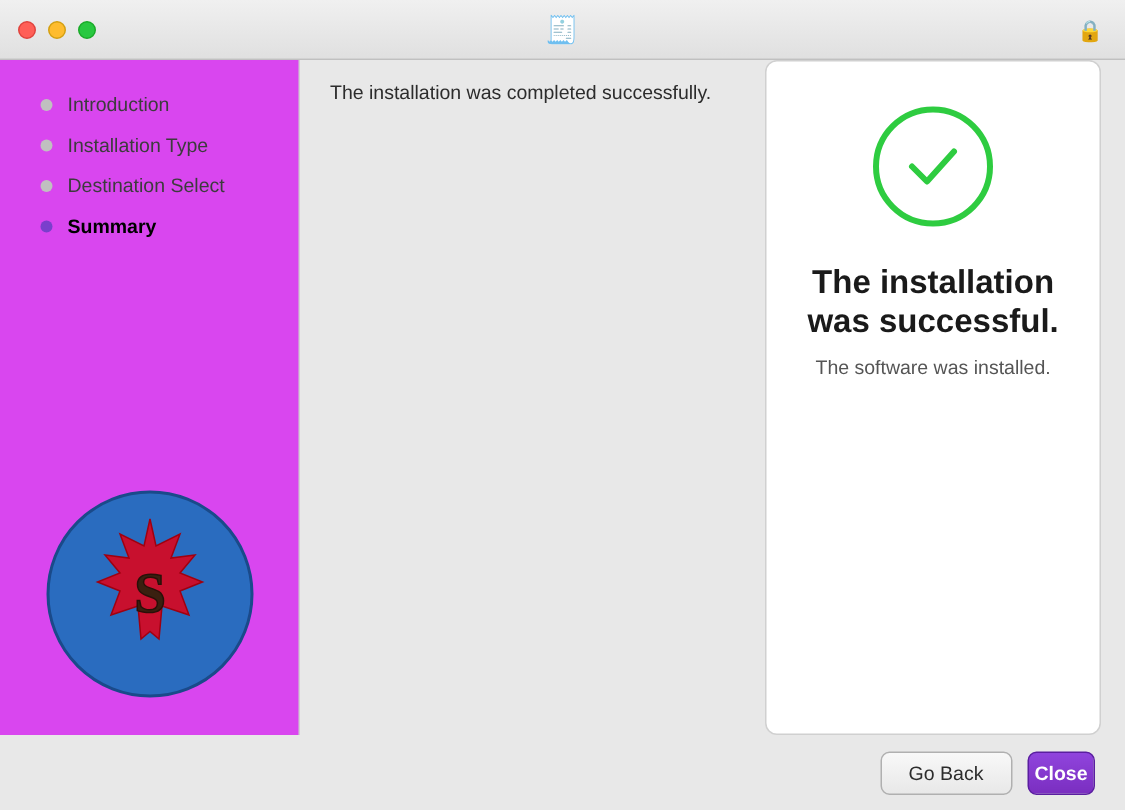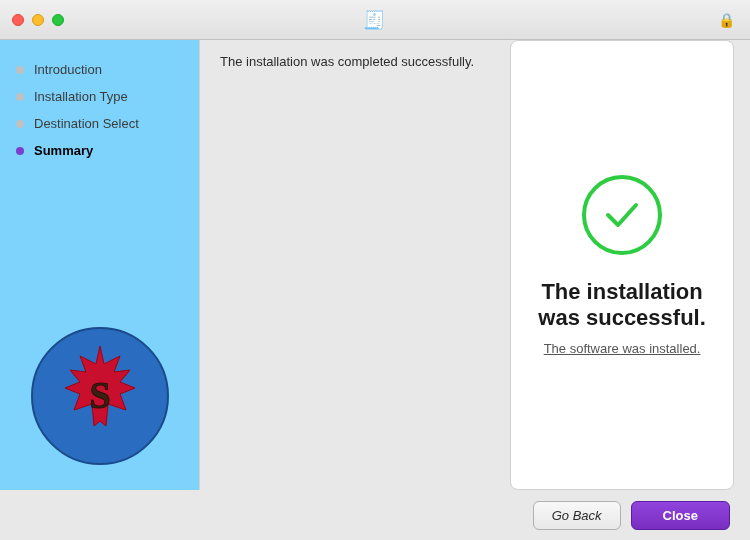--- a/index.html
+++ b/index.html
@@ -71,22 +71,22 @@
     
     .main-content {
       display: flex;
       flex: 1;
       overflow: hidden;
     }
 
     
     .sidebar {
       width: 200px;
-      background: #7dd3fc;
-      padding: 16px 0;
+      background: #d946ef;
+      padding: 16px 11px;
       display: flex;
       flex-direction: column;
       flex-shrink: 0;
       border-right: 1px solid #d0d0d0;
     }
 
     .sidebar-items {
       flex: 1;
     }
 
@@ -147,21 +147,20 @@
 
     .content-card {
       margin: 0 16px 0 16px;
       background: #fff;
       border-radius: 8px;
       border: 1px solid #d0d0d0;
       flex: 1;
       display: flex;
       flex-direction: column;
       align-items: center;
-      justify-content: center;
       padding: 30px 20px;
     }
 
     .success-circle {
       width: 80px;
       height: 80px;
       border-radius: 50%;
       border: 4px solid #2ecc40;
       display: flex;
       align-items: center;
@@ -183,21 +182,20 @@
       font-weight: 700;
       color: #1a1a1a;
       margin-bottom: 10px;
       text-align: center;
     }
 
     .success-subtitle {
       font-size: 13px;
       color: #555;
       text-align: center;
-      text-decoration: underline;
     }
 
     
     .footer {
       height: 50px;
       display: flex;
       align-items: center;
       justify-content: flex-end;
       padding: 0 20px;
       gap: 10px;
@@ -206,25 +204,24 @@
     }
 
     .btn-go-back {
       padding: 6px 18px;
       border-radius: 6px;
       border: 1px solid #b0b0b0;
       background: linear-gradient(to bottom, #f8f8f8, #e8e8e8);
       font-size: 13px;
       color: #2c2c2c;
       cursor: pointer;
-      font-style: italic;
     }
 
     .btn-close {
-      padding: 6px 31px;
+      padding: 6px 4px;
       border-radius: 6px;
       border: 1px solid #5a1ea0;
       background: linear-gradient(to bottom, #9044dd, #7a2ec0);
       font-size: 13px;
       font-weight: 600;
       color: #fff;
       cursor: pointer;
     }
 
     

